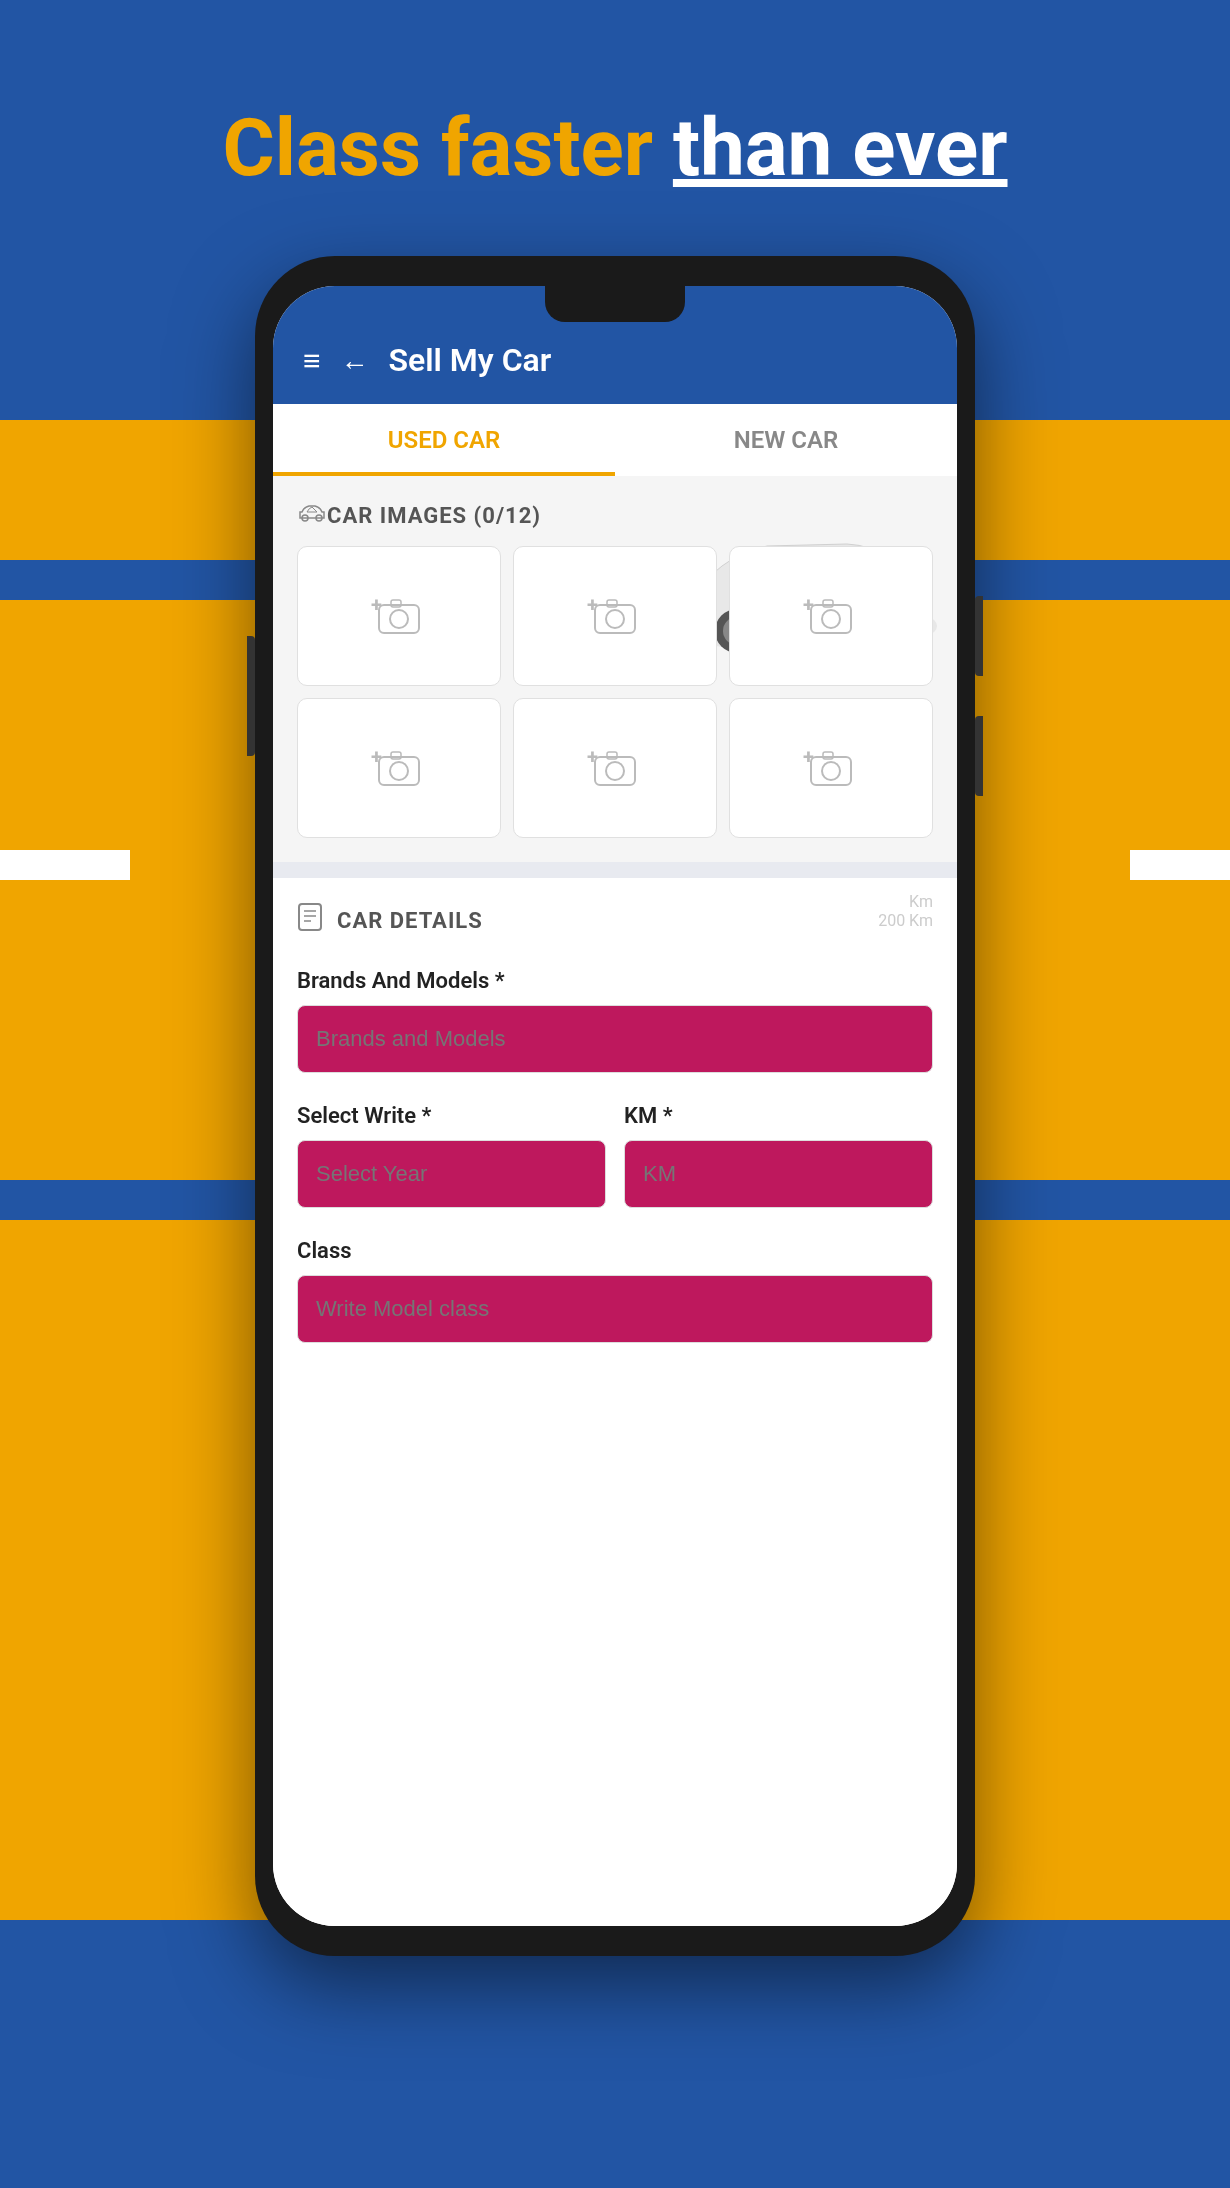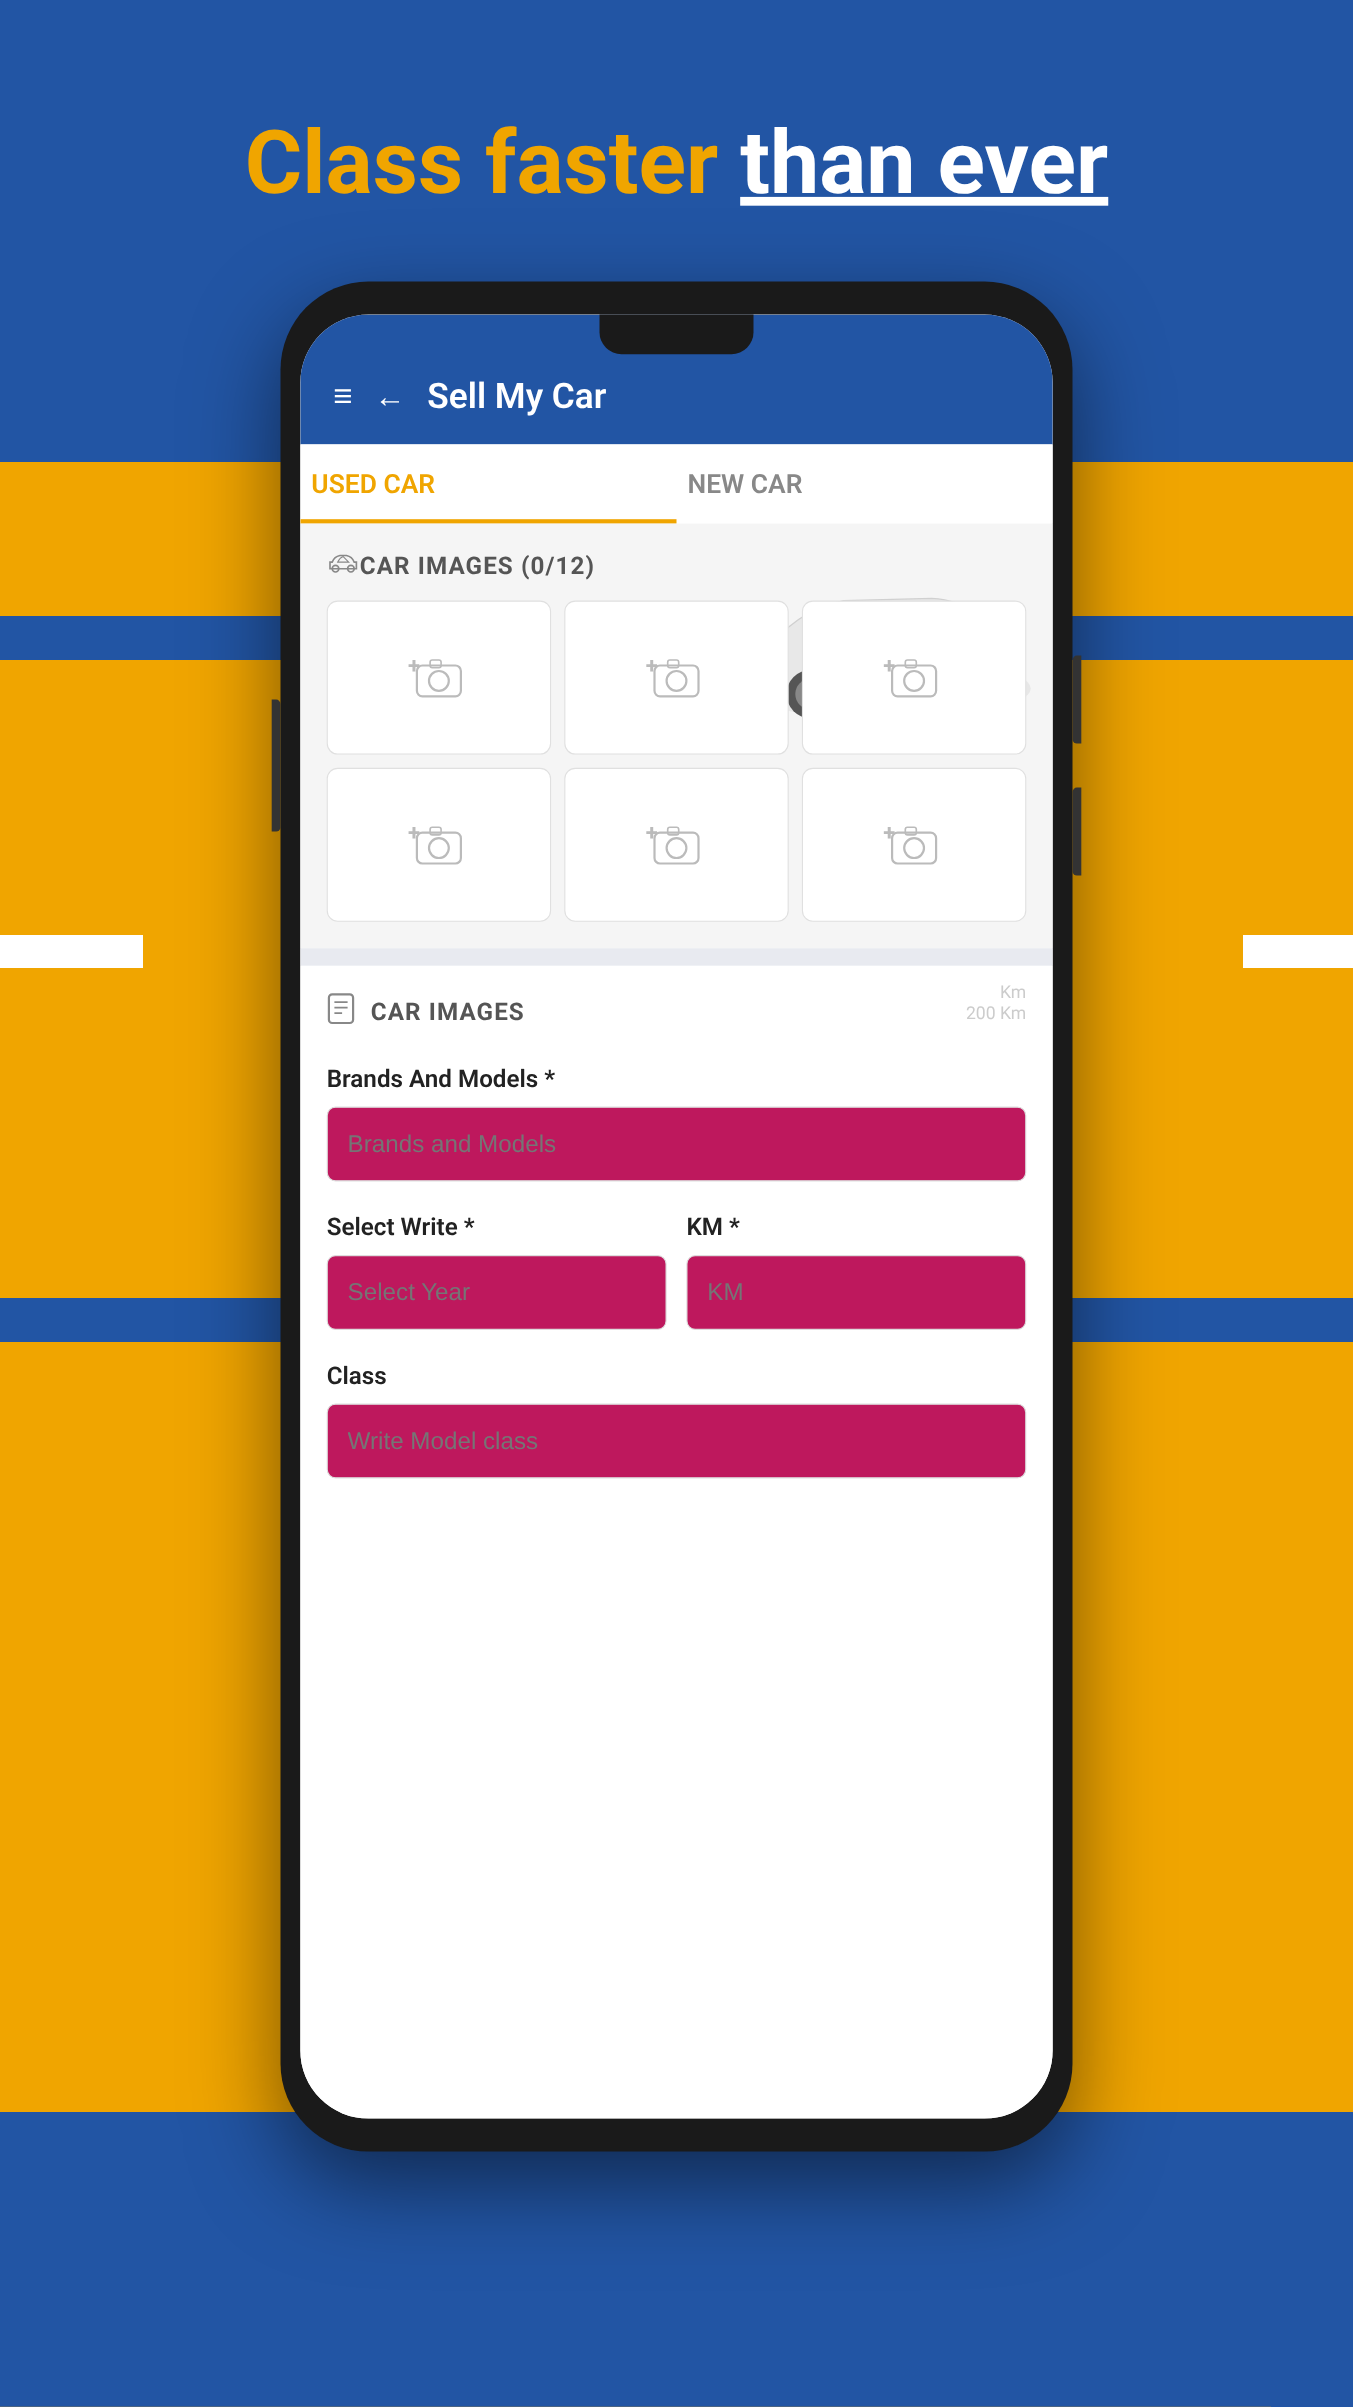--- a/index.html
+++ b/index.html
@@ -174,21 +174,21 @@
     }
 
     
     .tabs-row {
       display: flex;
       background: white;
       flex-shrink: 0;
     }
     .tab {
       flex: 1;
-      text-align: left;
+      text-align: center;
       padding: 22px 10px 18px;
       font-size: 24px;
       font-weight: 600;
       cursor: pointer;
       border-bottom: 4px solid transparent;
       color: #888;
     }
     .tab.active {
       color: #f0a500;
       border-bottom: 4px solid #f0a500;
@@ -479,21 +479,21 @@
 
         <div class="section-header">
           <span class="doc-icon">
             <svg width="26" height="30" viewBox="0 0 26 30" fill="none" xmlns="http://www.w3.org/2000/svg">
               <rect x="2" y="2" width="22" height="26" rx="3" stroke="#888" stroke-width="2" fill="none"></rect>
               <line x1="7" y1="9" x2="19" y2="9" stroke="#888" stroke-width="1.5"></line>
               <line x1="7" y1="14" x2="19" y2="14" stroke="#888" stroke-width="1.5"></line>
               <line x1="7" y1="19" x2="14" y2="19" stroke="#888" stroke-width="1.5"></line>
             </svg>
           </span>
-          <span class="label">CAR IMAGES</span>
+          <span class="label">CAR DETAILS</span>
         </div>
 
         <div class="field-group">
           <div class="field-label">
             <span>Brands And Models *</span>
           </div>
           <input type="text" class="field-input" placeholder="Brands and Models" style="">
         </div>
 
         <div class="two-col">

